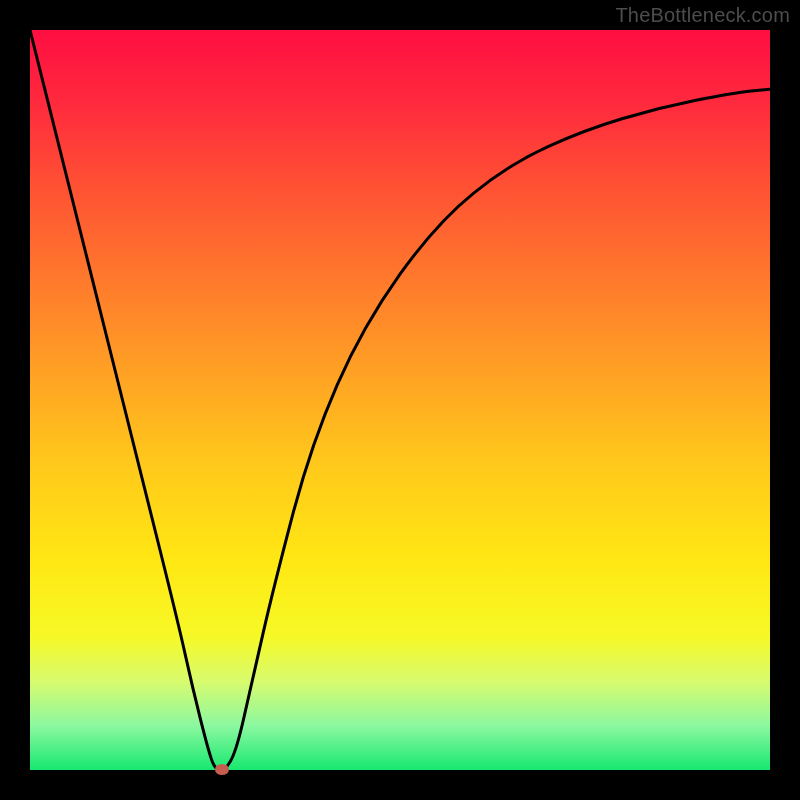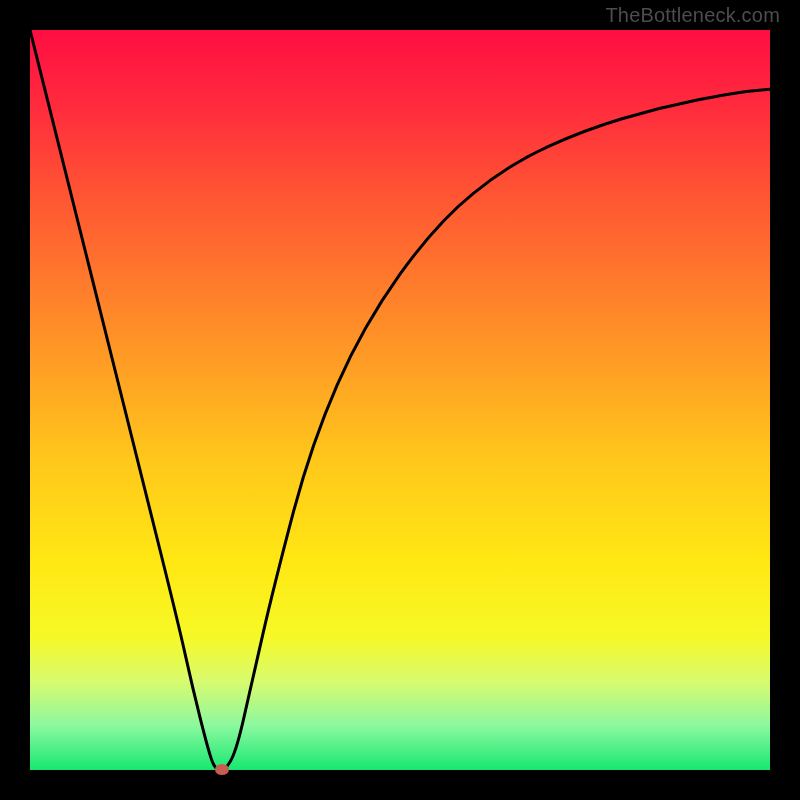--- a/index.html
+++ b/index.html
@@ -41,21 +41,21 @@
   .svg-layer {
     position: absolute;
     left: 0;
     top: 0;
     width: 740px;
     height: 740px;
   }
   .source-label {
     position: absolute;
     top: 4px;
-    right: 20px;
+    right: 10px;
     color: #4d4d4d;
     font-size: 20px;
     font-weight: 500;
     letter-spacing: 0.2px;
   }
   .marker {
     position: absolute;
     width: 14px;
     height: 11px;
     background: #c75c50;

